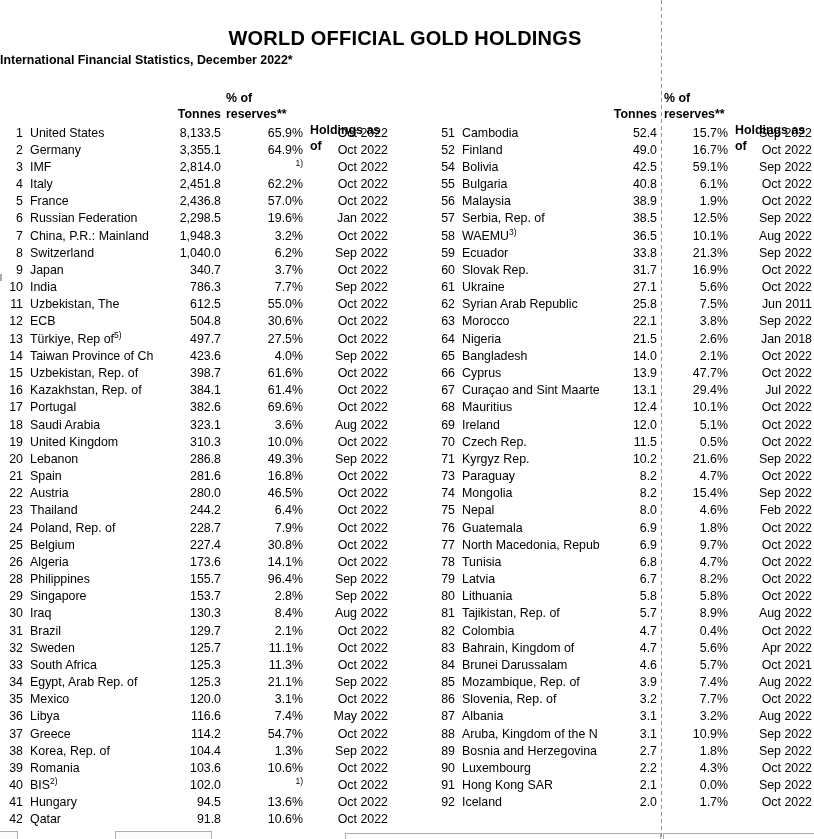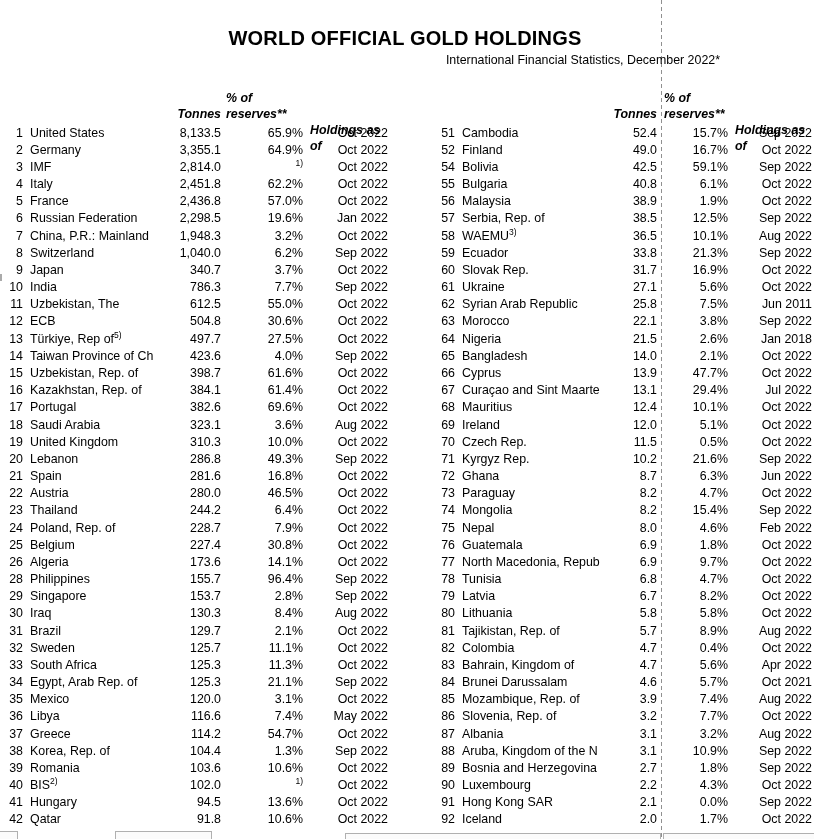--- a/index.html
+++ b/index.html
@@ -7,29 +7,29 @@
     width:814px;height:839px;overflow:hidden;position:relative;
     background:#ffffff;color:#000;
     font-family:"Liberation Sans","DejaVu Sans",sans-serif;
   }
   .title{
     position:absolute;left:0;top:27px;width:720px;
     text-align:center;font-size:20px;font-weight:bold;letter-spacing:.2px;margin-left:45px;
   }
   .subtitle{
     position:absolute;left:0;top:53px;width:720px;
-    text-align:right;font-size:12.4px;font-weight:normal;
+    text-align:left;font-size:12.4px;font-weight:bold;
   }
   .tbl{position:absolute;top:90px;font-size:12.4px;}
   .tbl.left{left:8px;width:380px;}
   .tbl.right{left:433px;width:379px;}
   .hrow,.row{display:grid;}
   .tbl.left .hrow,.tbl.left .row{grid-template-columns:22px 130px 61px 82px 85px;}
   .tbl.right .hrow,.tbl.right .row{grid-template-columns:29px 126px 69px 71px 84px;}
-  .hrow{line-height:16px;height:16px;font-weight:bold;font-style:italic;}
+  .hrow{line-height:16px;height:16px;font-weight:bold;}
   .rows{margin-top:2.6px;}
   .row{height:17.18px;line-height:17.18px;}
   .c{white-space:nowrap;overflow:visible;}
   .c.rank{text-align:right;padding-right:7px;}
   .c.num{text-align:right;}
   .c.pct{text-align:right;}
   .c.date{text-align:right;}
   .h-pct-l{padding-left:5px;text-align:left;}
   .h-pct-r{padding-left:7px;text-align:left;}
   .h-date{padding-left:7px;text-align:left;margin-top:32px;}
@@ -512,27 +512,20 @@
           <div class="c date">Oct 2022</div>
         </div>
         <div class="row">
           <div class="c rank">71</div>
           <div class="c country">Kyrgyz Rep.</div>
           <div class="c num">10.2</div>
           <div class="c pct">21.6%</div>
           <div class="c date">Sep 2022</div>
         </div>
         <div class="row">
-          <div class="c rank">72</div>
-          <div class="c country">Ghana</div>
-          <div class="c num">8.7</div>
-          <div class="c pct">6.3%</div>
-          <div class="c date">Jun 2022</div>
-        </div>
-        <div class="row">
           <div class="c rank">73</div>
           <div class="c country">Paraguay</div>
           <div class="c num">8.2</div>
           <div class="c pct">4.7%</div>
           <div class="c date">Oct 2022</div>
         </div>
         <div class="row">
           <div class="c rank">74</div>
           <div class="c country">Mongolia</div>
           <div class="c num">8.2</div>

